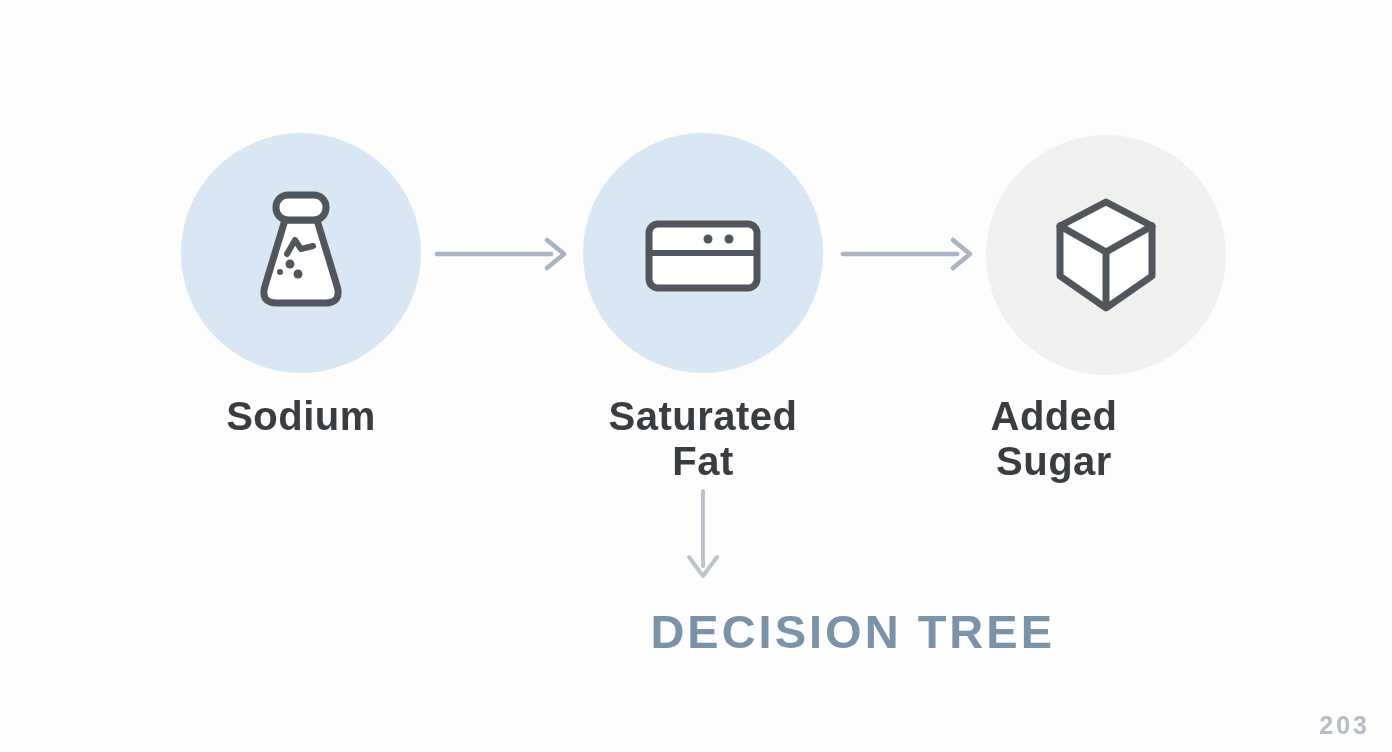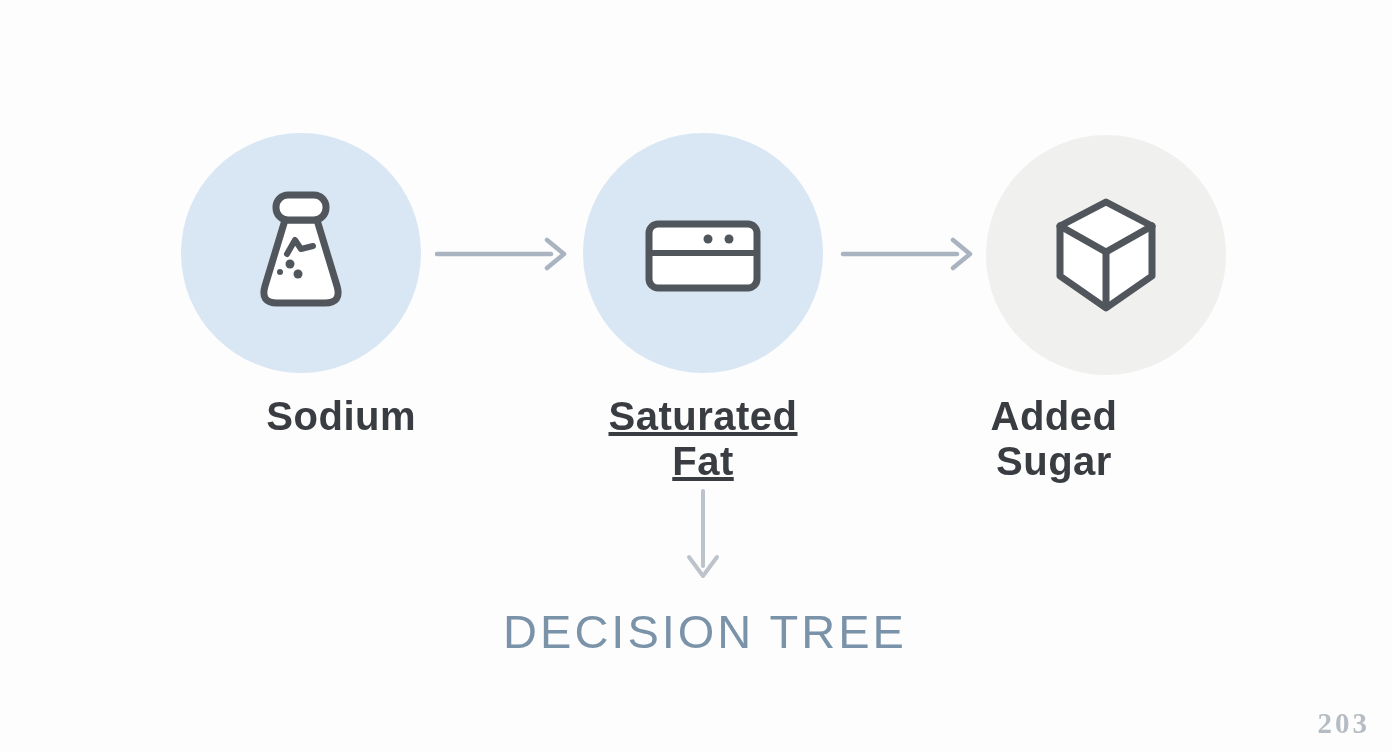--- a/index.html
+++ b/index.html
@@ -33,22 +33,22 @@
     position: absolute;
     width: 230px;
     top: 394px;
     text-align: center;
     font-weight: bold;
     font-size: 40px;
     line-height: 45px;
     letter-spacing: 0.5px;
     color: var(--label-text, #393d42);
   }
-  #label-sodium { left: 186px; text-align: right; }
-  #label-fat    { left: 588px; text-decoration: underline; }
+  #label-sodium { left: 186px; }
+  #label-fat    { left: 588px; }
   #label-sugar  { left: 939px; }
 
   .icon-svg { display: block; }
   .icon-stroke {
     fill: none;
     stroke: var(--icon-stroke, #51565c);
     stroke-linecap: round;
     stroke-linejoin: round;
   }
   .icon-fill-dot { fill: var(--icon-stroke, #51565c); stroke: none; }
@@ -71,35 +71,34 @@
     stroke-width: 4;
     stroke-linecap: round;
     stroke-linejoin: round;
   }
 
   .diagram-title {
     position: absolute;
     left: 355px;
     top: 604px;
     width: 700px;
-    text-align: center;
-    font-weight: normal;
+    text-align: right;
+    font-weight: bold;
     font-size: 47px;
     letter-spacing: 3px;
     color: var(--title-text, #7b93a9);
   }
   .page-number {
     position: absolute;
     right: 22px;
     bottom: 12px;
     font-weight: bold;
-    font-size: 29px;
+    font-size: 25px;
     letter-spacing: 3px;
     color: var(--page-number, #b6bcc3);
-    font-family: Liberation Serif, serif;
   }
 </style>
 </head>
 <body>
 
 <div class="node-circle blue" id="circle-sodium">
   <svg class="icon-svg" width="104" height="126" viewBox="0 0 104 126">
     <path class="icon-white icon-stroke" stroke-width="7" d="M36 30 L16 96 Q11 113 28 113 L76 113 Q93 113 88 96 L68 30 Z"></path>
     <rect class="icon-white icon-stroke" stroke-width="7" x="27" y="5" width="50" height="25" rx="12"></rect>
     <path class="icon-stroke" stroke-width="6" d="M38 64 L46 50 L52 59 L64 56"></path>

